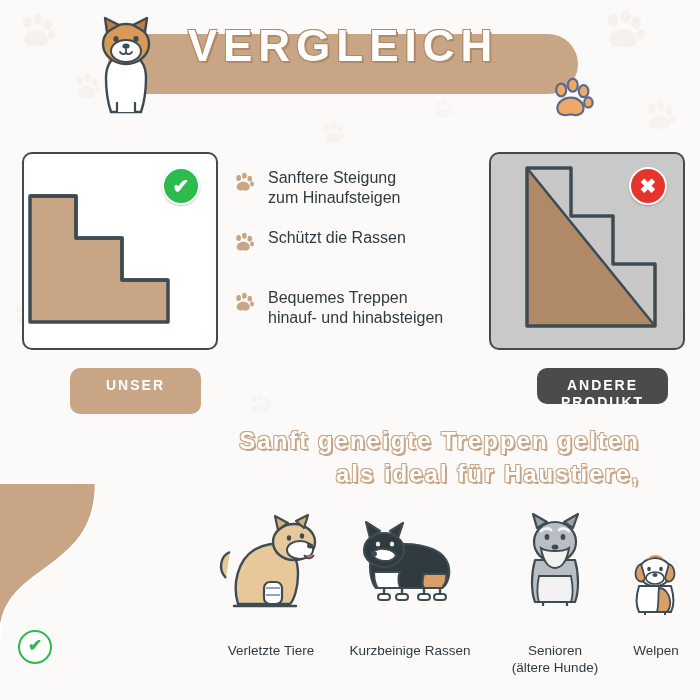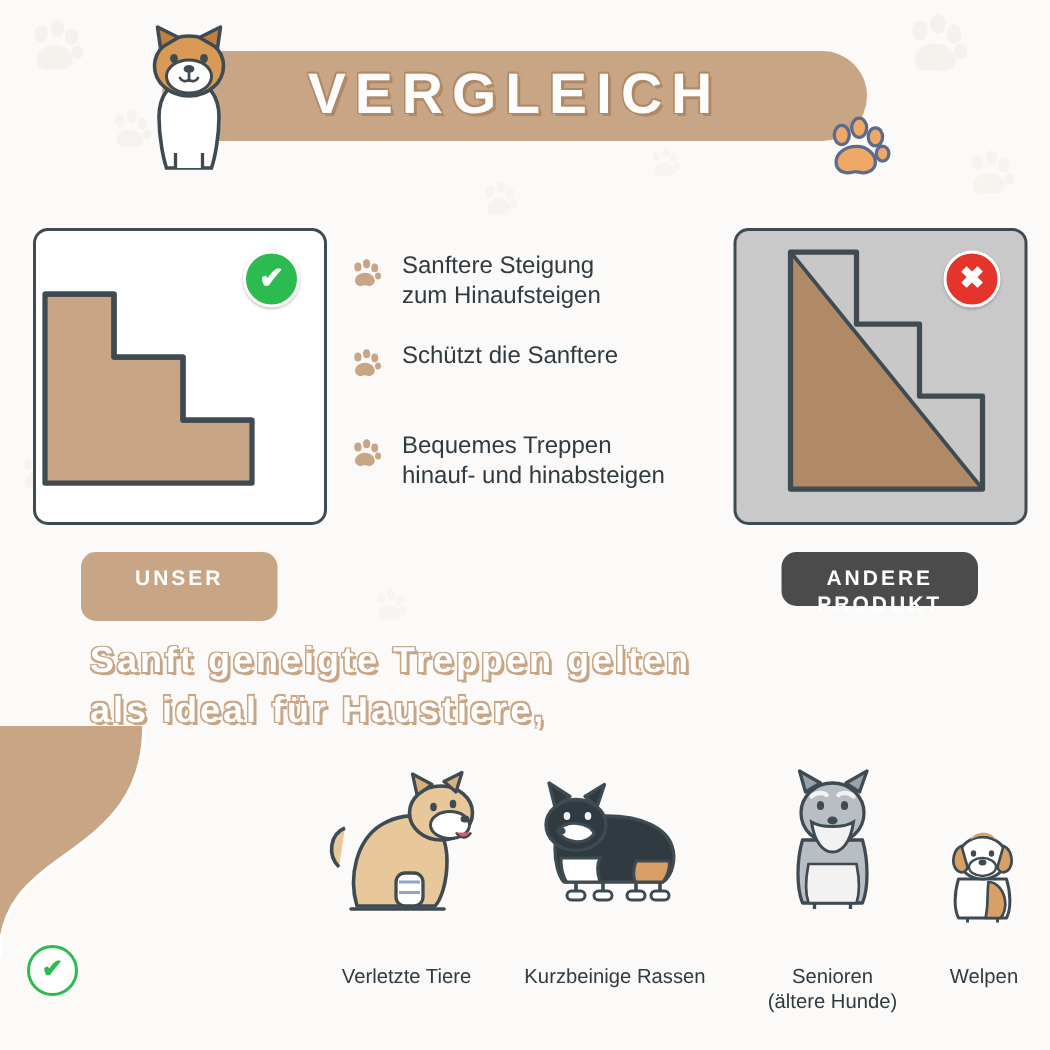--- a/index.html
+++ b/index.html
@@ -44,26 +44,26 @@
     left: 108px;
     top: 34px;
     width: 470px;
     height: 60px;
     background: #c8a585;
     border-radius: 30px;
   }
   .title-text {
     position: absolute;
     left: 108px;
-    top: 33px;
+    top: 16px;
     width: 470px;
     height: 60px;
     line-height: 60px;
     text-align: center;
-    font-size: 38px;
+    font-size: 44px;
     letter-spacing: 6px;
     font-weight: bold;
     color: #ffffff;
     text-shadow:
       -2px -2px 0 #b2read, 0 0 0 transparent;
     text-decoration: underline;
     -webkit-text-stroke: 0px;
   }
   .title-text span {
     display: inline-block;
@@ -140,20 +140,21 @@
     position: absolute;
     border-radius: 10px;
     text-align: center;
     font-size: 14px;
     font-weight: bold;
     letter-spacing: 2px;
     color: #ffffff;
     padding-top: 9px;
     box-sizing: border-box;
     line-height: 17px;
+    margin-left: 16px;
   }
   .label-ours {
     left: 54px;
     top: 368px;
     width: 131px;
     height: 46px;
     background: #c8a585;
   }
   .label-others {
     left: 521px;
@@ -190,21 +191,21 @@
     line-height: 20px;
     color: #2f3a41;
   }
 
   
   .tagline {
     position: absolute;
     left: 60px;
     top: 424px;
     width: 580px;
-    text-align: left;
+    text-align: right;
     font-size: 24px;
     font-weight: bold;
     line-height: 33px;
     letter-spacing: 2px;
     color: #ffffff;
     text-shadow:
       2px 2px 0 #c8a585,
       -1px -1px 0 #c8a585,
       1px -1px 0 #c8a585,
       -1px 1px 0 #c8a585;
@@ -468,21 +469,21 @@
             <g fill="#c8a585">
               <ellipse cx="6.6" cy="8" rx="2.4" ry="3"></ellipse>
               <ellipse cx="12.4" cy="5.8" rx="2.4" ry="3"></ellipse>
               <ellipse cx="17.8" cy="8.6" rx="2.3" ry="2.9"></ellipse>
               <ellipse cx="20" cy="14" rx="2" ry="2.4"></ellipse>
               <path d="M11.6 11.8c3.4 0 6.2 2.5 6.2 5.3 0 2.2-1.9 3.5-4.1 3.5-1.1 0-1.7-.4-2.5-.4s-1.4.4-2.5.4c-2.3 0-4-1.3-4-3.5 0-2.8 2.7-5.3 6.9-5.3z"></path>
             </g>
           </svg>
       </span>
       <div class="feature-text">
-        <div>Schützt die Sanftere</div>
+        <div>Schützt die Rassen</div>
       </div>
     </div>
 
     <div class="feature">
       <span class="feature-icon">
         <svg width="24" height="24" viewBox="0 0 24 24">
             <g fill="#c8a585">
               <ellipse cx="6.6" cy="8" rx="2.4" ry="3"></ellipse>
               <ellipse cx="12.4" cy="5.8" rx="2.4" ry="3"></ellipse>
               <ellipse cx="17.8" cy="8.6" rx="2.3" ry="2.9"></ellipse>

